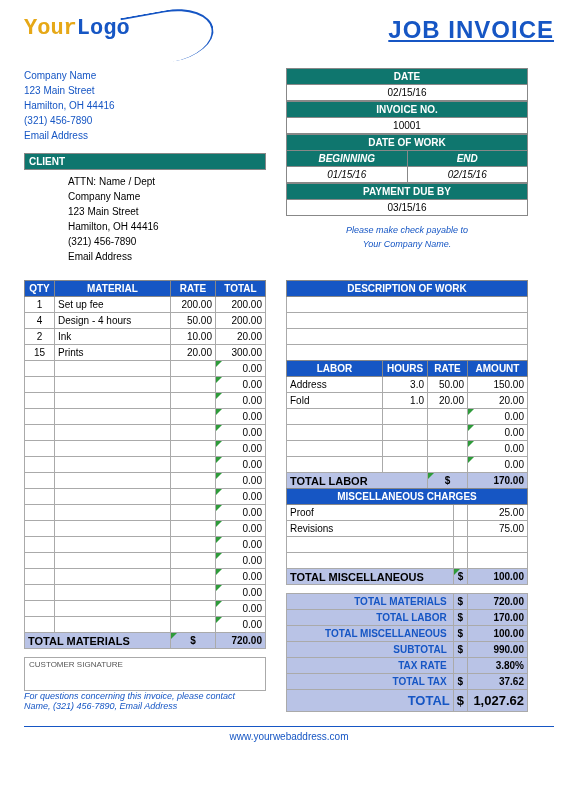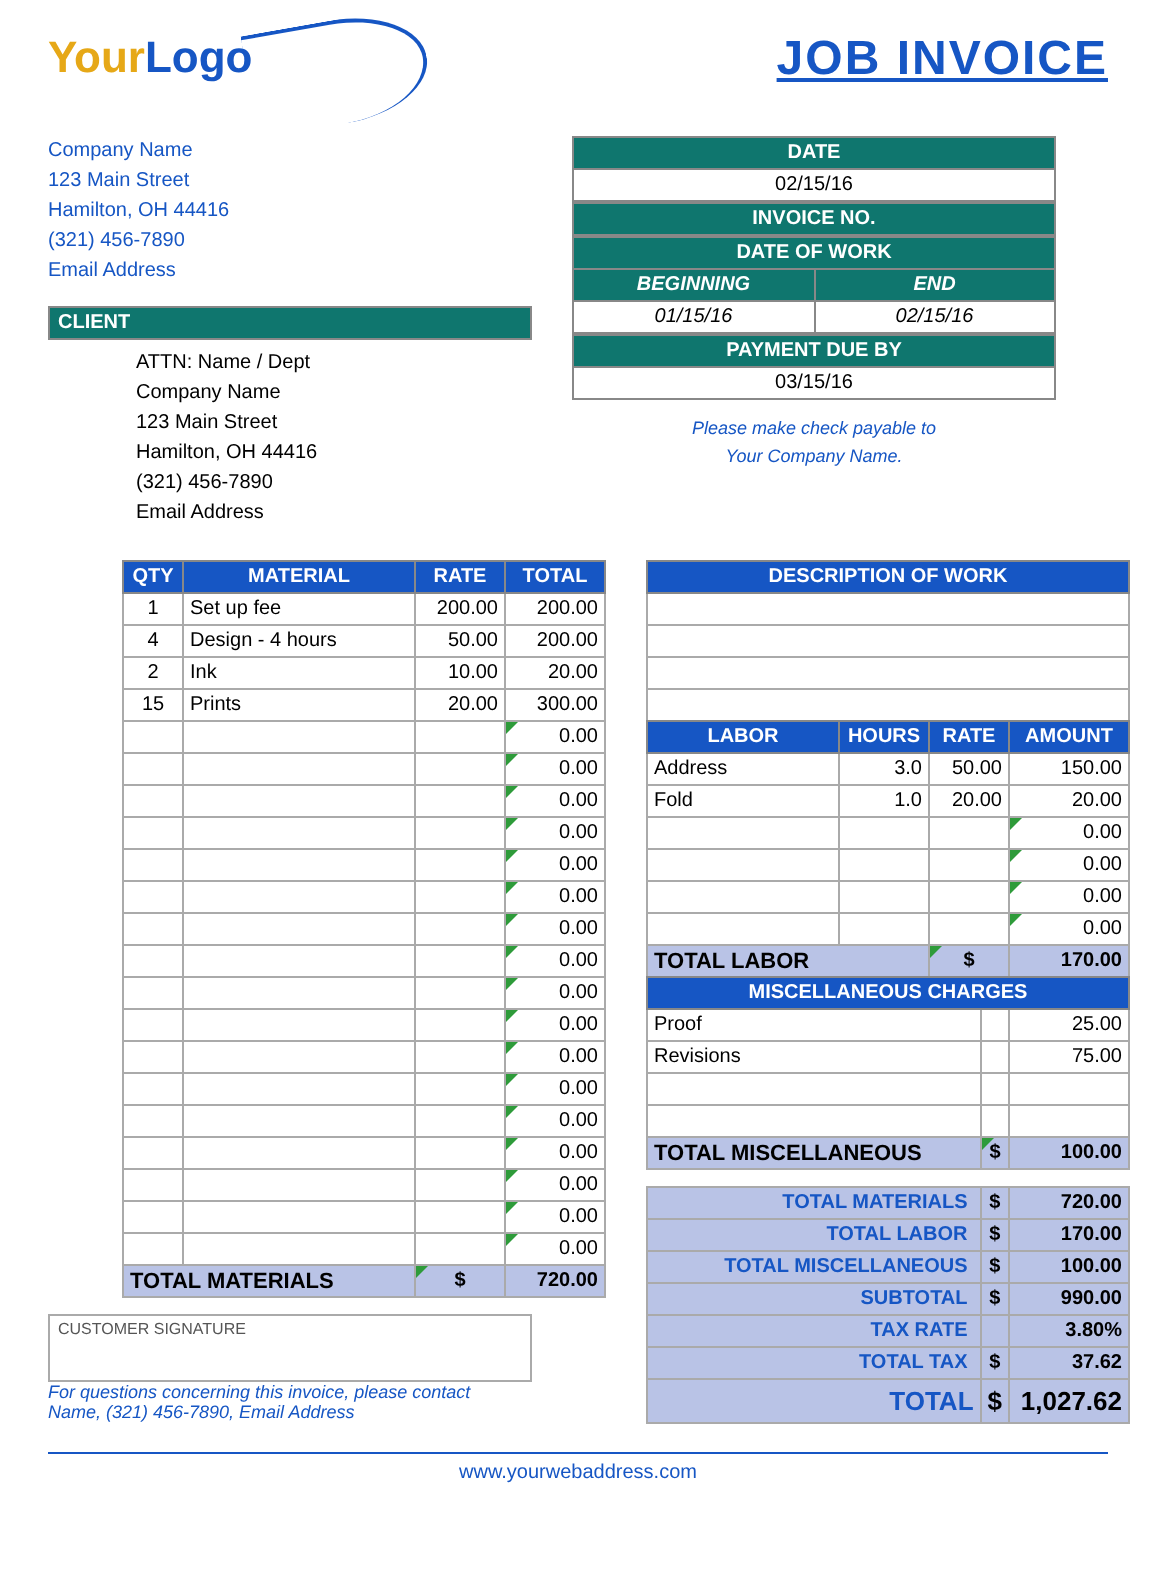--- a/index.html
+++ b/index.html
@@ -1,34 +1,34 @@
 <!DOCTYPE html>
 <html><head>
 <meta charset="utf-8">
 <style>
 * { box-sizing: border-box; margin: 0; padding: 0; }
 body { font-family: Arial, sans-serif; font-size: 10px; color: #000; background: #fff; width: 578px; padding: 16px 24px 8px 24px;}
 .top-row { display: flex; justify-content: space-between; align-items: flex-start; margin-bottom: 2px;}
 .logo { width: 170px; height: 50px; position: relative; }
-.logo-text { font-family: Liberation Sans, sans-serif; font-weight: bold; font-size: 22px; }
+.logo-text { font-family: Liberation Mono, monospace; font-weight: bold; font-size: 22px; }
 .logo-text .y { color: #e6a817; }
 .logo-swoosh { position: absolute; left: 100px; top: -6px; width: 90px; height: 52px; border: 2px solid #1656c4; border-left: none; border-bottom: none; border-radius: 0 50% 50% 0 / 0 50% 50% 0; transform: rotate(-10deg);}
 h1.title { color: #1656c4; font-size: 24px; font-weight: bold; letter-spacing: 1px; text-decoration: underline; }
 .cols { display: flex; gap: 20px; }
 .colL { width: 242px; }
 .colR { width: 242px; }
 .company-block { color: #1656c4; font-size: 10px; line-height: 1.5; margin-bottom: 10px;}
 .hdr-bar { background: #0f766e; color: #fff; font-weight: bold; text-align: center; padding: 2px 0; font-size: 10px; border: 1px solid #888;}
 .hdr-bar.left { text-align: left; padding-left: 4px;}
 .val-cell { border: 1px solid #888; border-top: none; text-align: center; padding: 2px 0; font-size: 10px; background: #fff;}
 .two-col-hdr { display: flex; }
 .two-col-hdr > div { flex:1;font-style:italic; }
 .client-lines { font-size: 10px; line-height: 1.5; padding: 4px 0 8px 0; margin-left: 44px;}
 .payable { color:#1656c4; font-style: italic; text-align:center; font-size:9px; margin-top:8px; line-height:1.5;}
-table { border-collapse: collapse; width: 100%; font-size: 10px; margin-left: 37px; }
+table { border-collapse: collapse; width: 100%; font-size: 10px; }
 th { background: #1656c4; color: #fff; font-weight: bold; padding: 2px 3px; border: 1px solid #888; text-align: center;}
 td { border: 1px solid #aaa; padding: 1px 3px; height: 16px; background: #fff; position: relative;}
 td.r { text-align: right; }
 td.c { text-align: center; }
 .green-tick::after { content:""; position:absolute; top:0; left:0; width:0; height:0; border-top: 6px solid #2e9b3a; border-right: 6px solid transparent;}
 .total-row td { background: #b9c3e6; font-weight: bold; }
 .total-row td:first-child { text-align:left; font-size:11px;}
 .summary td { background: #b9c3e6; font-weight: bold; }
 .summary td.lbl { text-align: right; color: #1656c4; padding-right: 6px;}
 .summary .grand td { font-size: 13px; padding: 3px;}
@@ -64,20 +64,21 @@
       <div>Hamilton, OH  44416</div>
       <div>(321) 456-7890</div>
       <div>Email Address</div>
     </div>
   </div>
 
   <div class="colR">
     <div class="hdr-bar">DATE</div>
     <div class="val-cell">02/15/16</div>
     <div class="hdr-bar">INVOICE NO.</div>
+    <div class="val-cell">10001</div>
     <div class="hdr-bar">DATE OF WORK</div>
     <div class="two-col-hdr">
       <div class="hdr-bar" style="border-top:none">BEGINNING</div>
       <div class="hdr-bar" style="border-top:none;border-left:none">END</div>
     </div>
     <div class="two-col-hdr">
       <div class="val-cell">01/15/16</div>
       <div class="val-cell" style="border-left:none">02/15/16</div>
     </div>
     <div class="hdr-bar">PAYMENT DUE BY</div>

